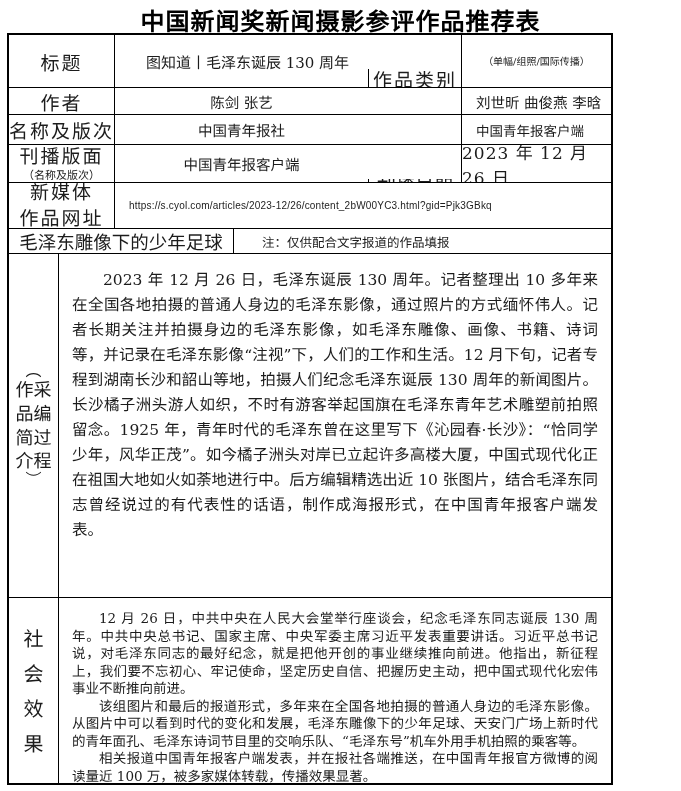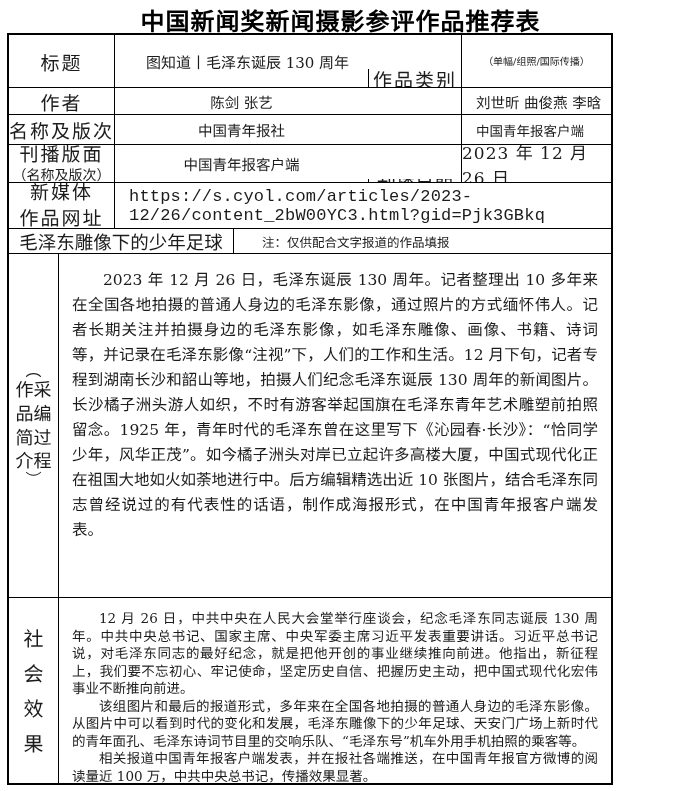--- a/index.html
+++ b/index.html
@@ -22,21 +22,21 @@
   .row { display:flex; flex:0 0 auto; border-top:1px solid #000; }
   .row:first-child { border-top:none; }
   .cell { border-left:1px solid #000; overflow:hidden; }
   .cell:first-child { border-left:none; }
   .lab {
     display:flex; align-items:center; justify-content:center;
     font-size:19px; letter-spacing:2px; text-align:center;
   }
   .lab-sm { font-size:12.5px; letter-spacing:0; line-height:1.3; flex-direction:column; }
   .lab2 { flex-direction:column; line-height:1.25; }
-  .lab2 .sub { font-size:14px; letter-spacing:0; }
+  .lab2 .sub { font-size:11px; letter-spacing:0; }
   .val {
     display:flex; align-items:center; font-size:14.5px;
   }
   .val.center { justify-content:center; }
   .val.padded { padding-left:14px; }
   
   .r1 { height:52px; } .r2 { height:27px; } .r3 { height:30px; }
   .r4 { height:38px; } .r5 { height:46px; } .r6 { height:25px; }
   .r7 { height:344px; } .r8 { height:188px; flex:1 1 auto; }
   
@@ -60,22 +60,22 @@
     display:flex; flex-direction:column; justify-content:center;
     align-items:center; line-height:1.5;
   }
   .cat-line1 { font-size:17px; letter-spacing:1px; white-space:nowrap; }
   .cat-line2 { font-size:10px; letter-spacing:0; }
   .u-line {
     display:inline-block; min-width:92px; text-align:center;
     border-bottom:1.5px solid #000; padding:0 4px; margin:0 2px;
   }
   .url-text {
-    font-family:Liberation Mono, monospace;
-    font-size:17px; letter-spacing:0.2px;
+    font-family:Liberation Sans, sans-serif;
+    font-size:10px; letter-spacing:0.2px;
   }
   .para { text-indent:2em; text-align:justify; }
   .summary-para { font-size:15.5px; line-height:25px; }
   .effect-para { font-size:13.5px; line-height:17.5px; }
   .date-val { font-size:17px; letter-spacing:1px; }
   .title-val { font-size:15px; padding-left:12px; }
 </style>
 </head>
 <body>
 
@@ -149,17 +149,17 @@
   <div class="row r8">
     <div class="cell c-vlab">
       <span class="vchar">社</span>
       <span class="vchar">会</span>
       <span class="vchar">效</span>
       <span class="vchar">果</span>
     </div>
     <div class="cell c-body" style="padding-top:12px;">
       <p class="para effect-para">12 月 26 日，中共中央在人民大会堂举行座谈会，纪念毛泽东同志诞辰 130 周年。中共中央总书记、国家主席、中央军委主席习近平发表重要讲话。习近平总书记说，对毛泽东同志的最好纪念，就是把他开创的事业继续推向前进。他指出，新征程上，我们要不忘初心、牢记使命，坚定历史自信、把握历史主动，把中国式现代化宏伟事业不断推向前进。</p>
       <p class="para effect-para">该组图片和最后的报道形式，多年来在全国各地拍摄的普通人身边的毛泽东影像。从图片中可以看到时代的变化和发展，毛泽东雕像下的少年足球、天安门广场上新时代的青年面孔、毛泽东诗词节目里的交响乐队、“毛泽东号”机车外用手机拍照的乘客等。</p>
-      <p class="para effect-para">相关报道中国青年报客户端发表，并在报社各端推送，在中国青年报官方微博的阅读量近 100 万，中共中央总书记，传播效果显著。</p>
+      <p class="para effect-para">相关报道中国青年报客户端发表，并在报社各端推送，在中国青年报官方微博的阅读量近 100 万，被多家媒体转载，传播效果显著。</p>
     </div>
   </div>
 
 </div>
 
 </body></html>

